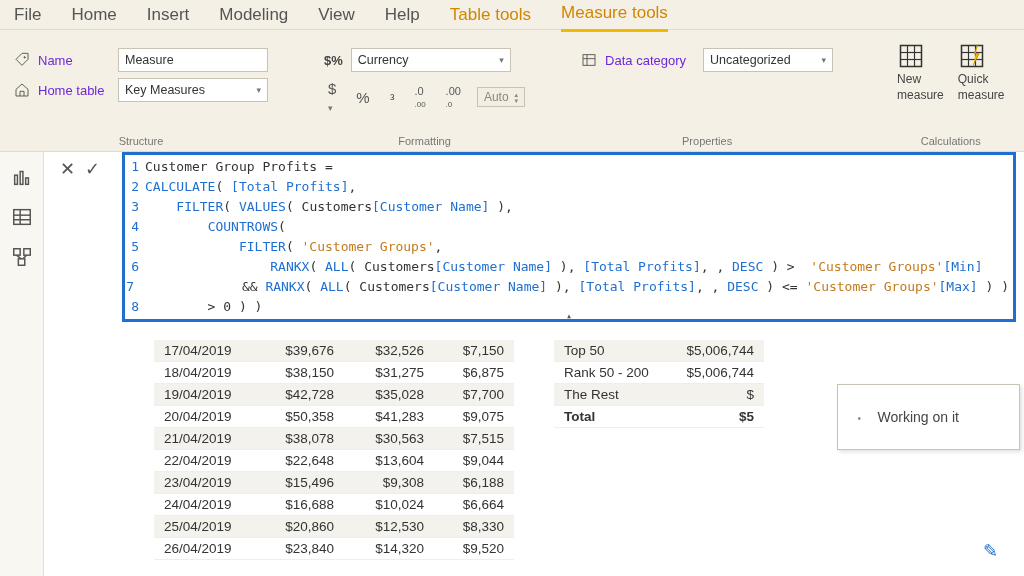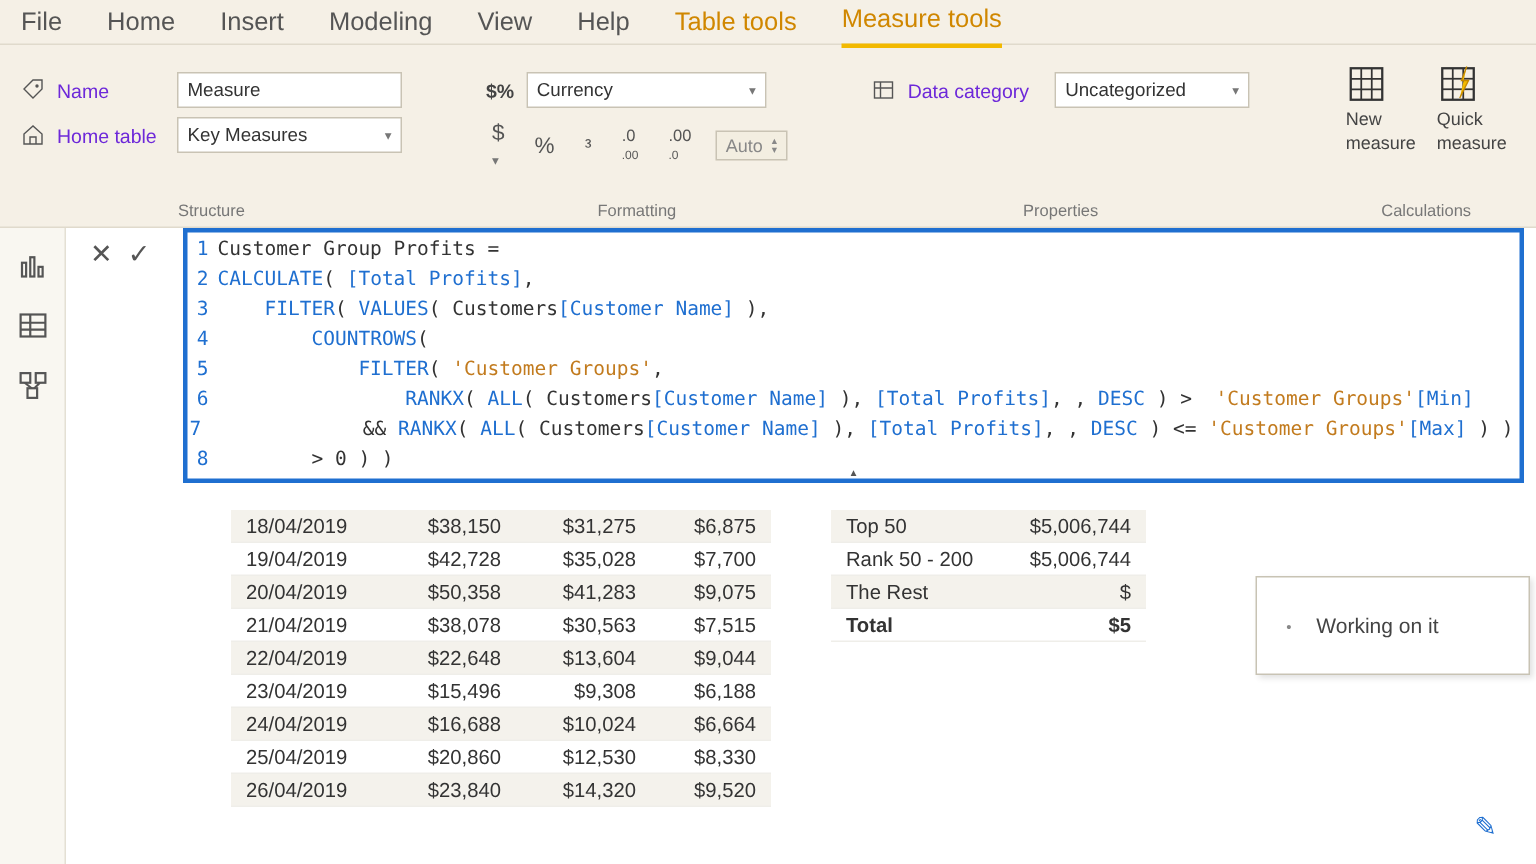--- a/index.html
+++ b/index.html
@@ -344,20 +344,26 @@
         <div class="code-line">
           <span class="ln">8</span>
           <span class="code">        &gt; 0 ) )</span>
         </div>
         <span class="resize-tab">▴</span>
     </div>
 
     <div class="grids-row">
       <div class="grid grid-left" id="grid-left">
           <div class="grow">
+            <div class="cell left">17/04/2019</div>
+            <div class="cell ">$39,676</div>
+            <div class="cell ">$32,526</div>
+            <div class="cell ">$7,150</div>
+          </div>
+          <div class="grow">
             <div class="cell left">18/04/2019</div>
             <div class="cell ">$38,150</div>
             <div class="cell ">$31,275</div>
             <div class="cell ">$6,875</div>
           </div>
           <div class="grow">
             <div class="cell left">19/04/2019</div>
             <div class="cell ">$42,728</div>
             <div class="cell ">$35,028</div>
             <div class="cell ">$7,700</div>

